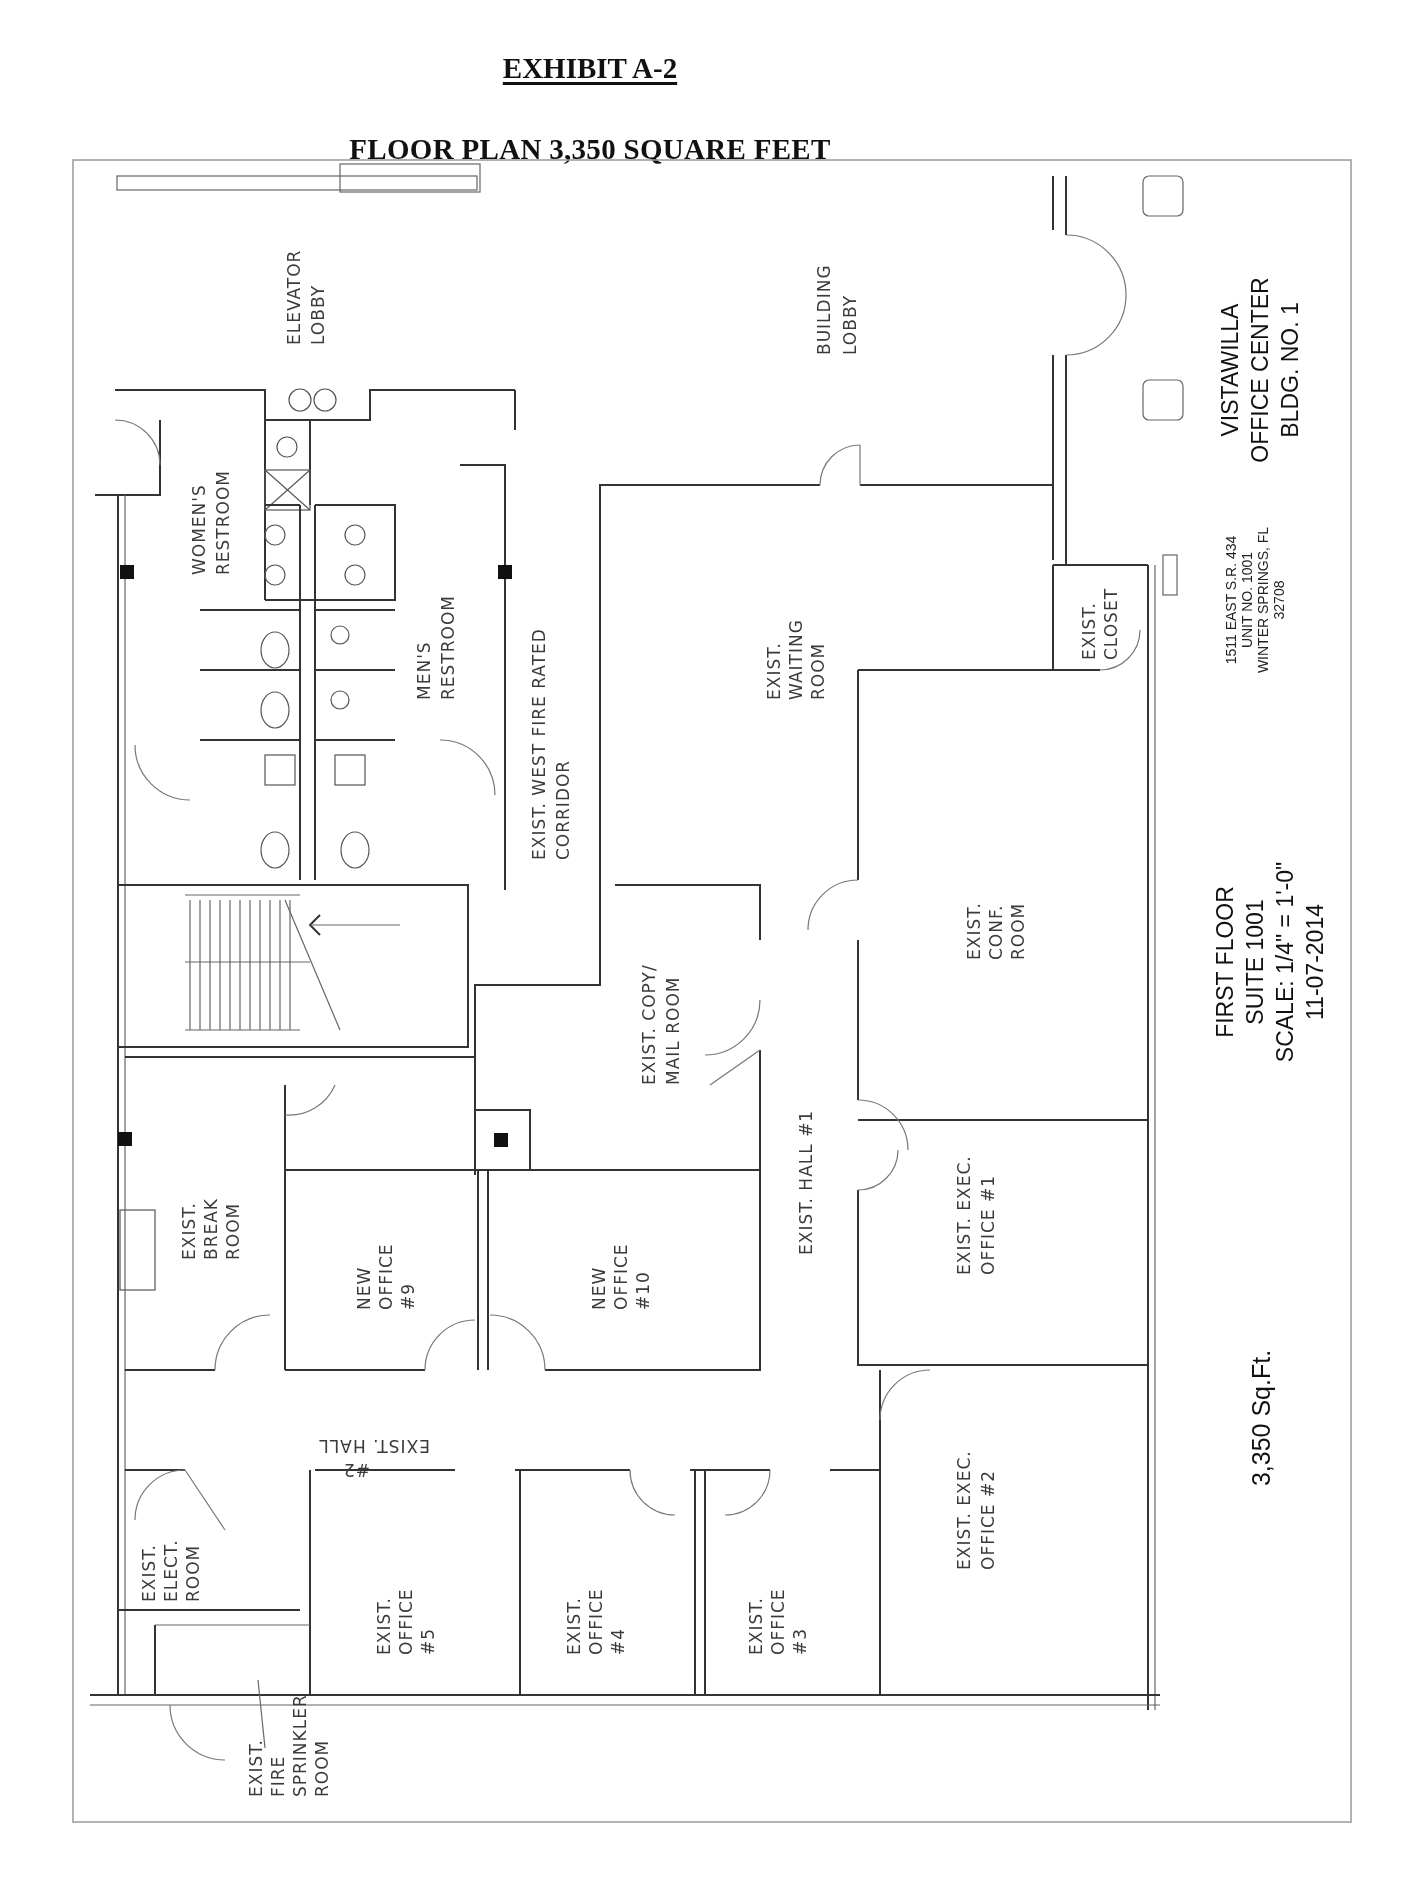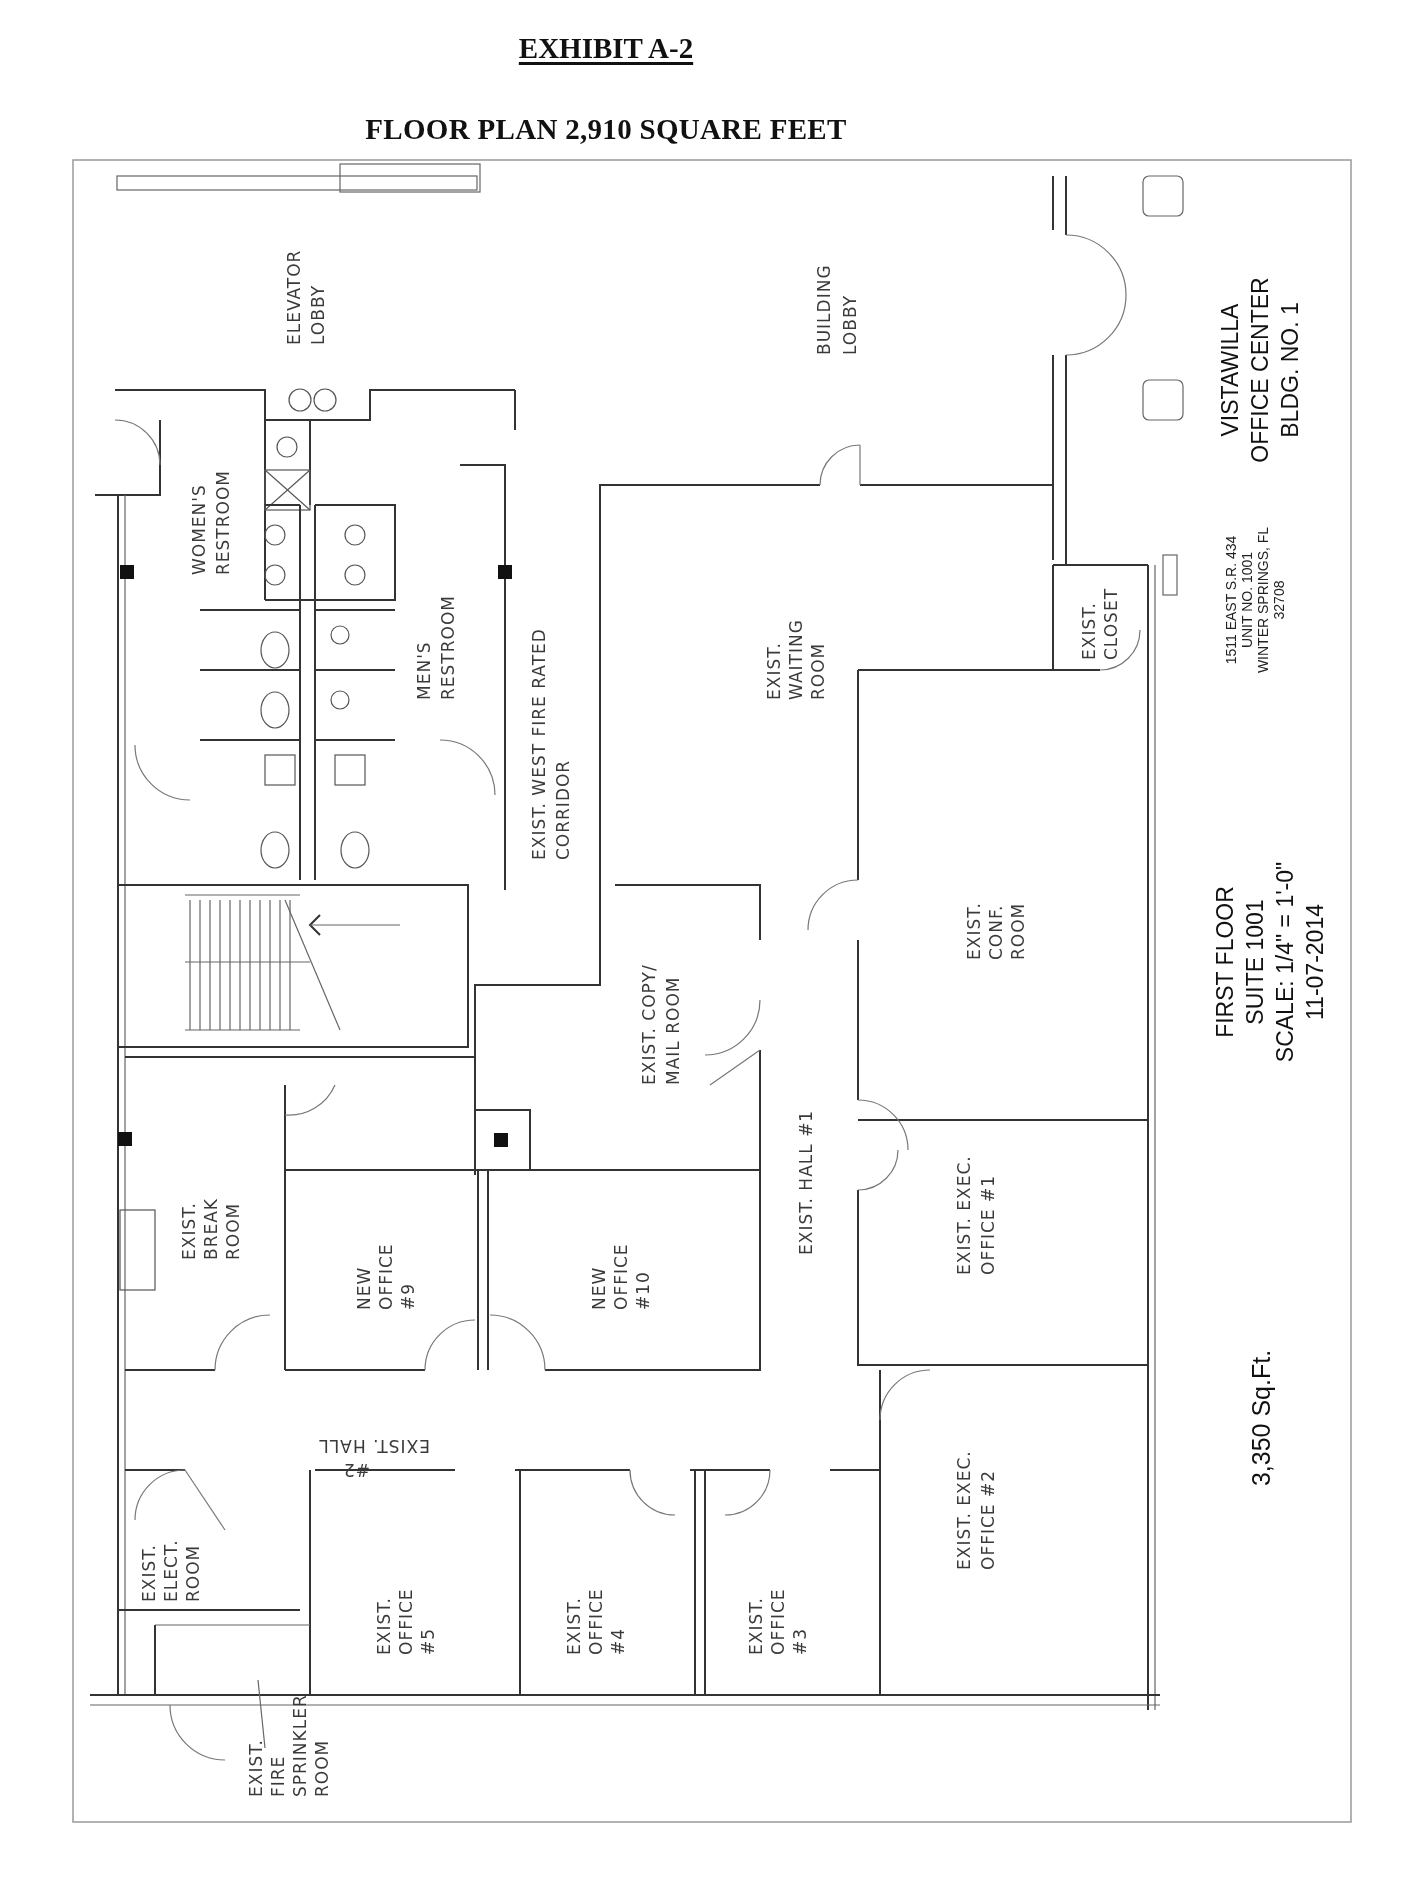--- a/index.html
+++ b/index.html
@@ -1,35 +1,35 @@
 <!DOCTYPE html>
 <html><head>
 <meta charset="utf-8">
 <style>
   html, body { margin: 0; padding: 0; background: #ffffff; }
   body { width: 1424px; height: 1894px; position: relative; overflow: hidden; font-family: "Liberation Sans", sans-serif; color: #111; }
-  .title { position: absolute; left: 16px; width: 1180px; text-align: center; font-family: "Liberation Serif", serif; font-weight: bold; color: #111; }
+  .title { position: absolute; left: 0; width: 1180px; text-align: center; font-family: "Liberation Serif", serif; font-weight: bold; color: #111; margin-top: 20px; }
   #exhibit-title { top: 32px; font-size: 29px; text-decoration: underline; text-decoration-thickness: 3px; text-underline-offset: 4px; }
   #plan-title { top: 113px; font-size: 29px; letter-spacing: 0.3px; }
   svg#plan { position: absolute; left: 0; top: 0; }
   .wall { stroke: #333; stroke-width: 2; fill: none; }
   .wallthin { stroke: #666; stroke-width: 1.2; fill: none; }
   .door { stroke: #777; stroke-width: 1.2; fill: none; }
   .fix { stroke: #555; stroke-width: 1.2; fill: none; }
   .col { fill: #111; }
   .lbl { font-family: "DejaVu Sans", sans-serif; font-size: 17px; fill: #3a3a3a; letter-spacing: 1px; }
   .lbl-lg { font-family: "Liberation Sans", sans-serif; font-size: 25px; fill: #111; }
   .lbl-sm { font-family: "Liberation Sans", sans-serif; font-size: 14px; fill: #222; }
   .lbl-side { font-family: "Liberation Sans", sans-serif; font-size: 23px; fill: #111; }
 </style>
 </head>
 <body>
 
 <div id="exhibit-title" class="title">EXHIBIT A-2</div>
-<div id="plan-title" class="title">FLOOR PLAN 2,910 SQUARE FEET</div>
+<div id="plan-title" class="title">FLOOR PLAN 3,350 SQUARE FEET</div>
 
 <svg id="plan" width="1424" height="1894" viewBox="0 0 1424 1894" xmlns="http://www.w3.org/2000/svg">
 
   <rect x="73" y="160" width="1278" height="1662" fill="none" stroke="#999" stroke-width="1.5"></rect>
 
   <g>
     <rect x="117" y="176" width="360" height="14" class="wallthin"></rect>
     <rect x="340" y="164" width="140" height="28" class="wallthin"></rect>
     <line x1="1053" y1="176" x2="1053" y2="230" class="wall"></line>
     <line x1="1066" y1="176" x2="1066" y2="235" class="wall"></line>

